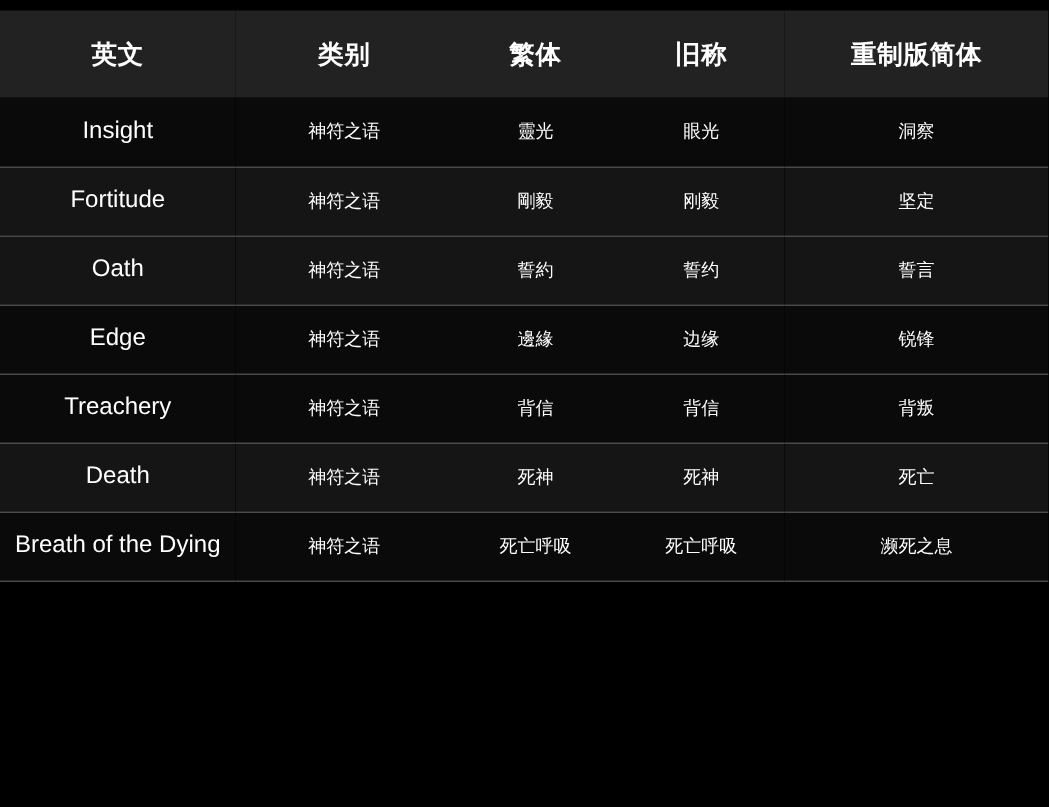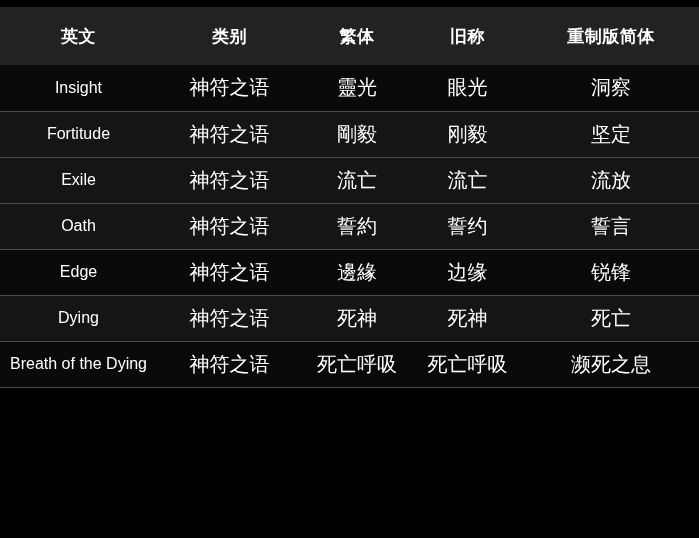--- a/index.html
+++ b/index.html
@@ -69,21 +69,21 @@
     white-space: nowrap;
     overflow: hidden;
   }
   tbody tr.data-row:first-child td {
     border-top: none;
   }
   td.cell-english {
     font-size: 16px;
   }
   td.cell-cjk {
-    font-size: 20px;
+    font-size: 12px;
   }
   .table-wrap {
     width: 699px;
   }
 </style>
 </head>
 <body>
 
 <div id="app">
   <div class="top-strip"></div>
@@ -114,42 +114,42 @@
             <td class="cell-cjk">洞察</td>
           </tr>
           <tr class="data-row row-even">
             <td class="cell-english">Fortitude</td>
             <td class="cell-cjk">神符之语</td>
             <td class="cell-cjk">剛毅</td>
             <td class="cell-cjk">刚毅</td>
             <td class="cell-cjk">坚定</td>
           </tr>
           <tr class="data-row row-even">
-            <td class="cell-english">Exile</td>
-            <td class="cell-cjk">神符之语</td>
-            <td class="cell-cjk">流亡</td>
-            <td class="cell-cjk">流亡</td>
-            <td class="cell-cjk">流放</td>
-          </tr>
-          <tr class="data-row row-even">
             <td class="cell-english">Oath</td>
             <td class="cell-cjk">神符之语</td>
             <td class="cell-cjk">誓約</td>
             <td class="cell-cjk">誓约</td>
             <td class="cell-cjk">誓言</td>
           </tr>
           <tr class="data-row row-odd">
             <td class="cell-english">Edge</td>
             <td class="cell-cjk">神符之语</td>
             <td class="cell-cjk">邊緣</td>
             <td class="cell-cjk">边缘</td>
             <td class="cell-cjk">锐锋</td>
           </tr>
+          <tr class="data-row row-odd">
+            <td class="cell-english">Treachery</td>
+            <td class="cell-cjk">神符之语</td>
+            <td class="cell-cjk">背信</td>
+            <td class="cell-cjk">背信</td>
+            <td class="cell-cjk">背叛</td>
+          </tr>
           <tr class="data-row row-even">
-            <td class="cell-english">Dying</td>
+            <td class="cell-english">Death</td>
             <td class="cell-cjk">神符之语</td>
             <td class="cell-cjk">死神</td>
             <td class="cell-cjk">死神</td>
             <td class="cell-cjk">死亡</td>
           </tr>
           <tr class="data-row row-odd">
             <td class="cell-english">Breath of the Dying</td>
             <td class="cell-cjk">神符之语</td>
             <td class="cell-cjk">死亡呼吸</td>
             <td class="cell-cjk">死亡呼吸</td>

